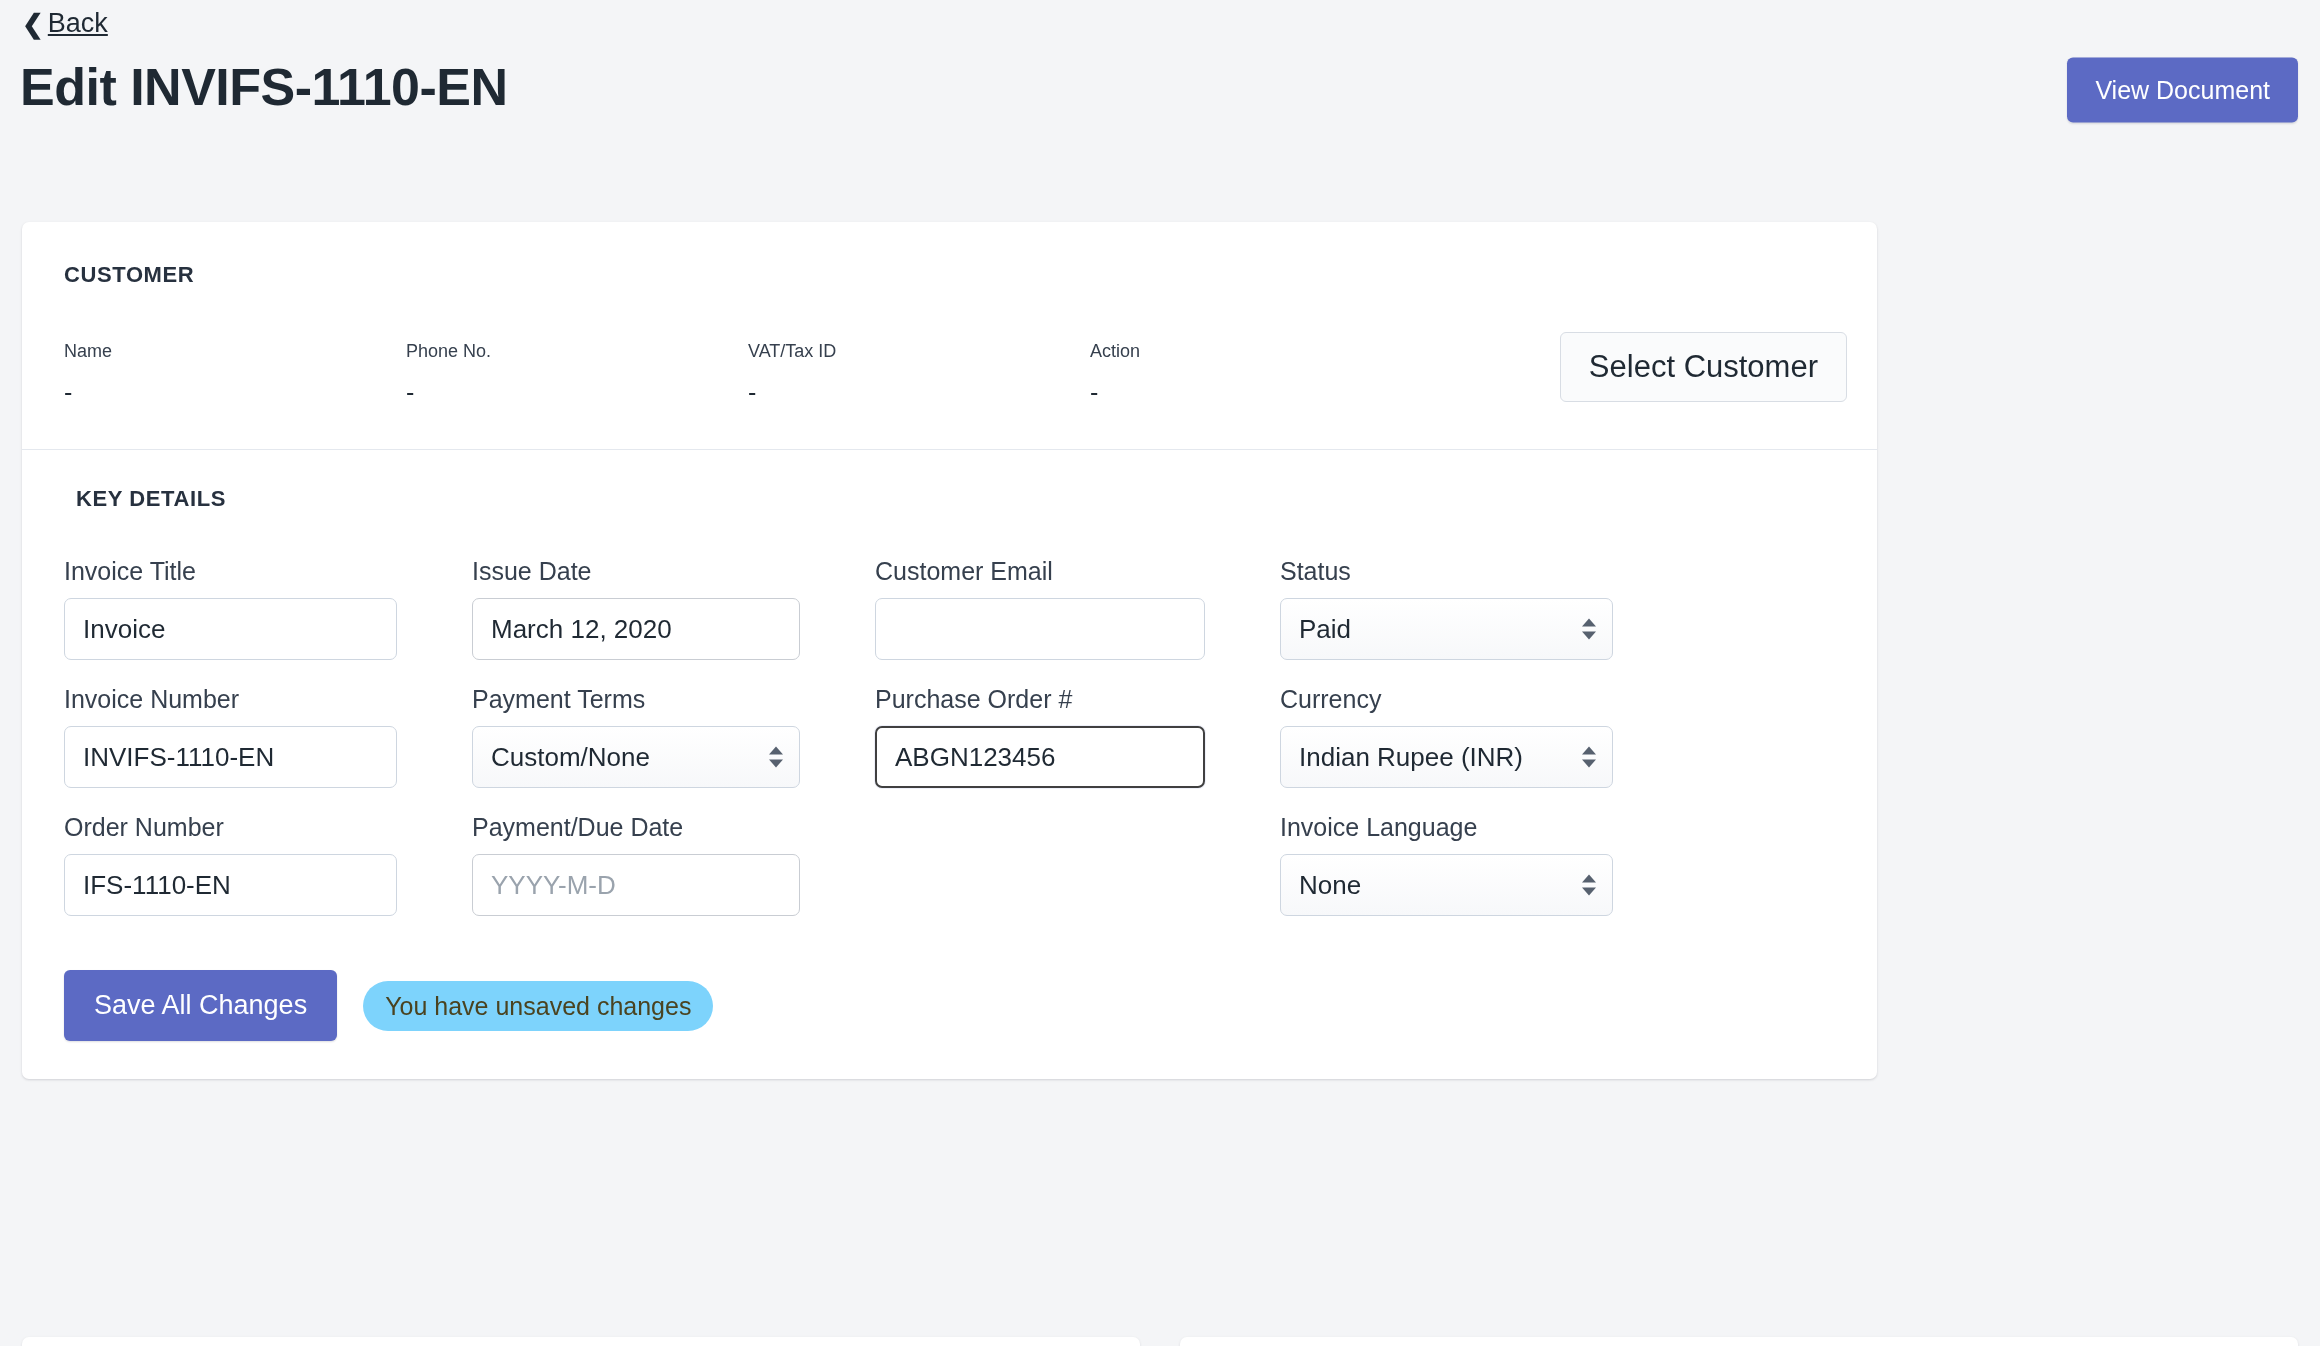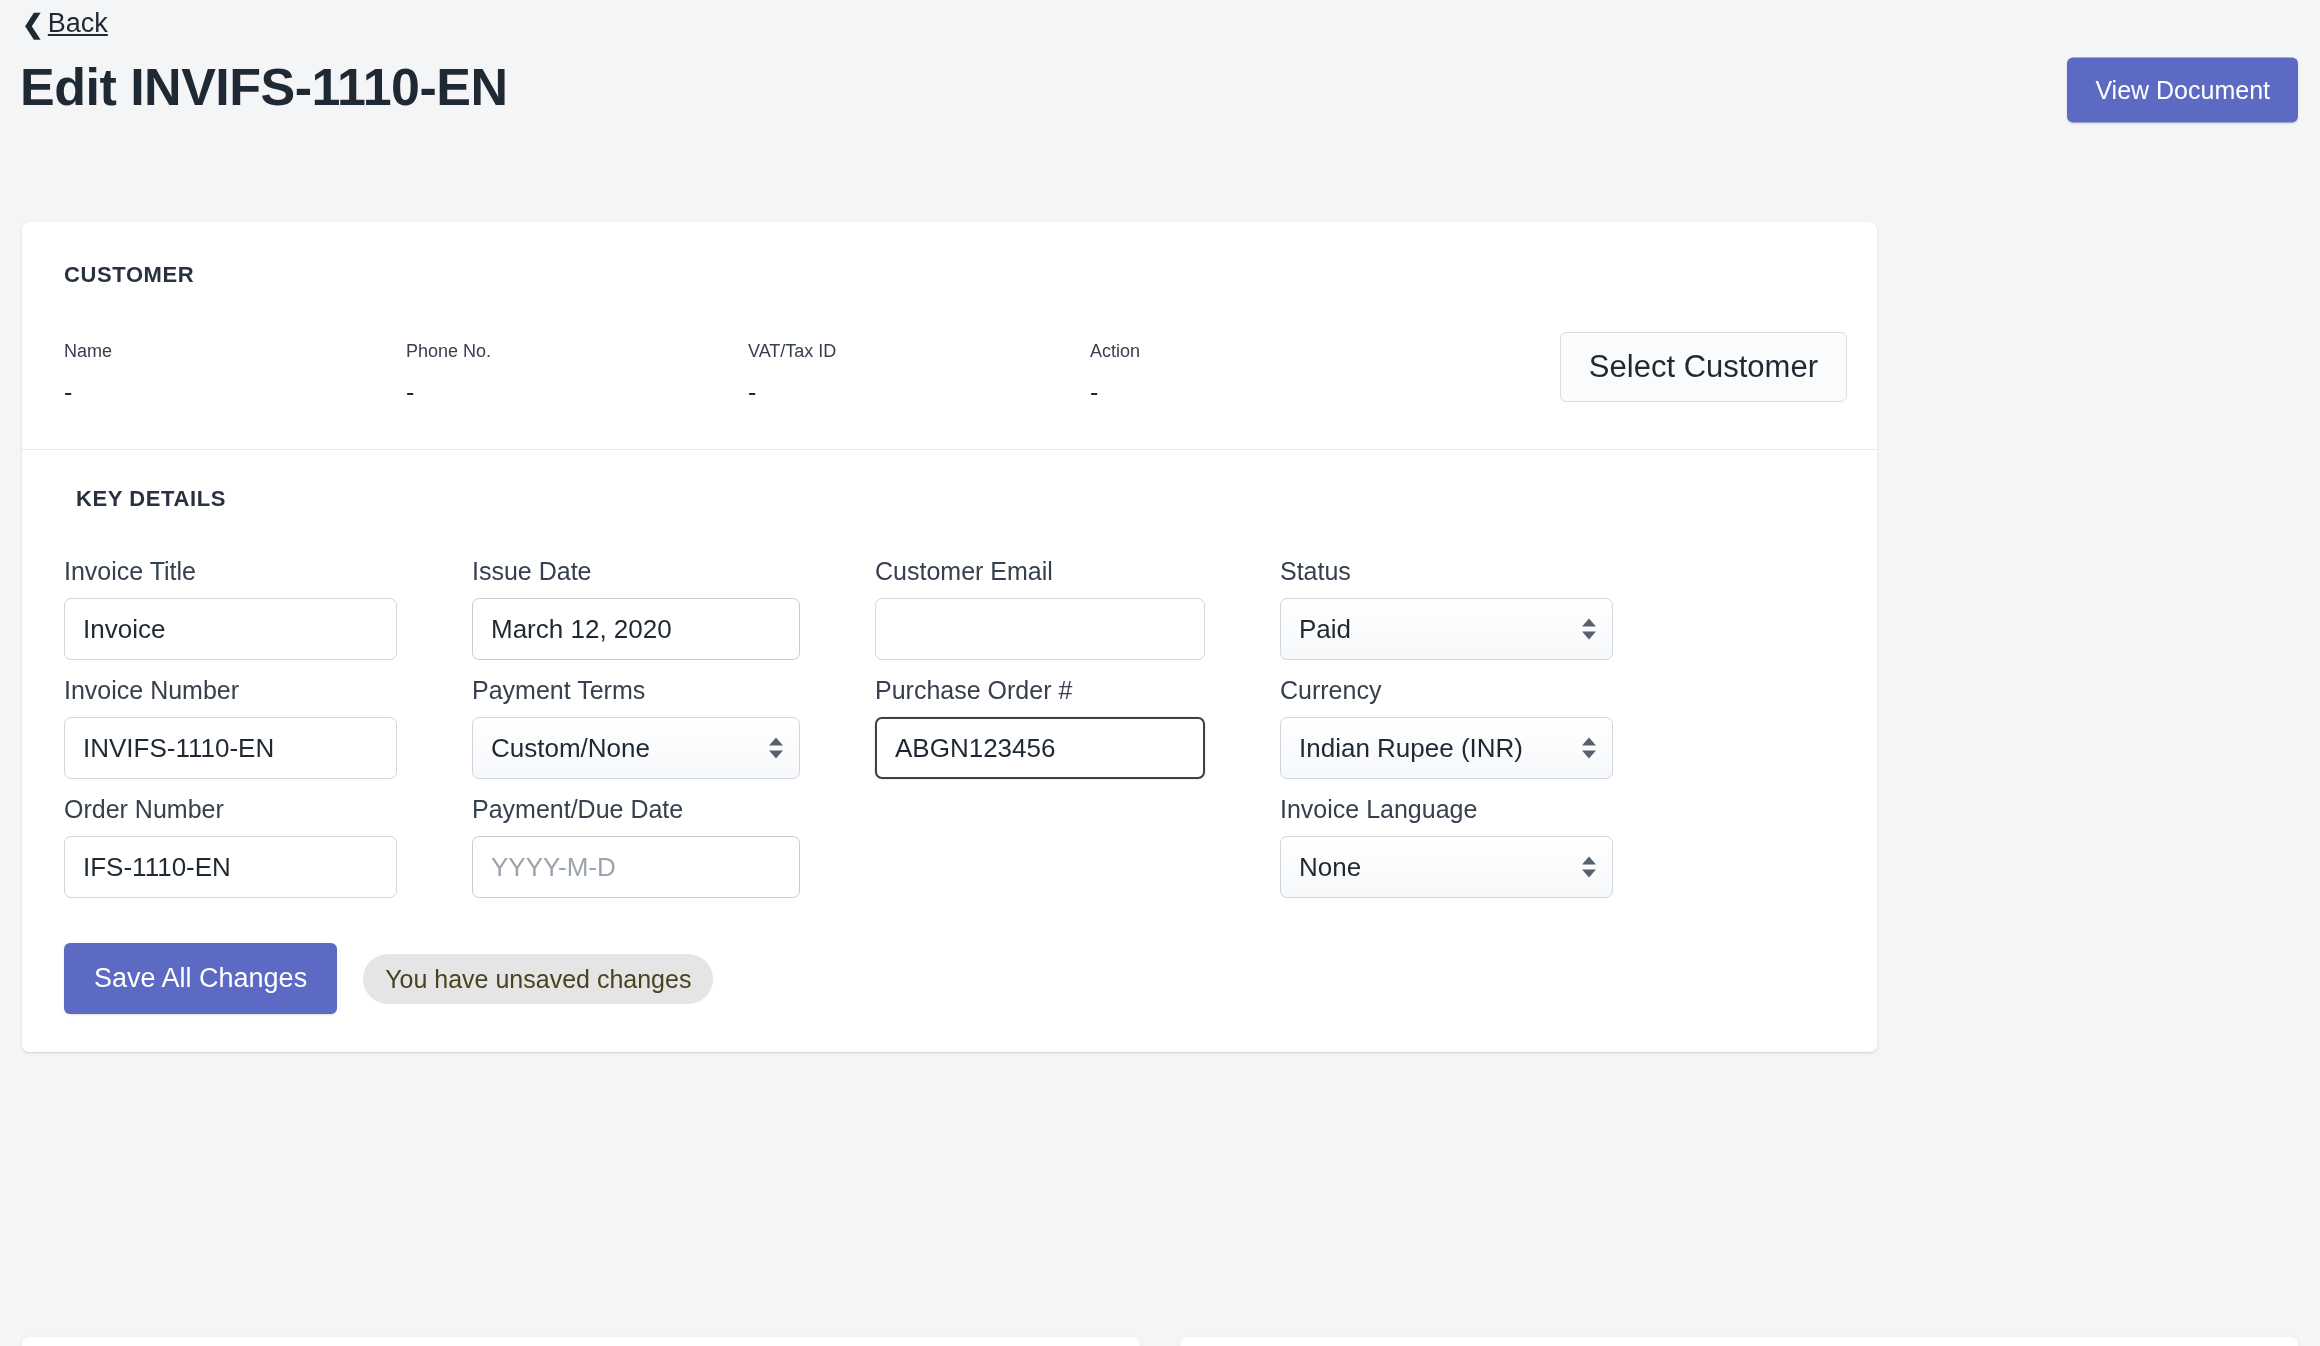--- a/index.html
+++ b/index.html
@@ -88,21 +88,21 @@
     white-space: nowrap;
   }
 
   
   .grid {
     display: grid;
     grid-template-columns: 333px 75px 328px 75px 330px 75px 333px;
     row-gap: 0;
     padding: 0 12px;
   }
-  .field { grid-column: span 1; margin-bottom: 15px; }
+  .field { grid-column: span 1; margin-bottom: 24px; }
   .gap { }
   .field-label {
     font-size: 25px; color: #36404e;
     margin-bottom: 12px; line-height: 1.2; display: block;
   }
   .field-input {
     width: 100%;
     height: 62px;
     border: 1px solid #ced6e0;
     border-radius: 7px;
@@ -161,21 +161,21 @@
   .save-btn {
     background: #5c6ac4; color: #fff;
     border: none; border-radius: 6px;
     font-size: 27px;
     font-family: "Liberation Sans", sans-serif;
     padding: 20px 30px;
     cursor: pointer;
     box-shadow: 0 1px 2px rgba(16,24,40,.14);
   }
   .unsaved-badge {
-    background: #e5e5e5;
+    background: #7dd3fc;
     color: #4a4320;
     font-size: 25px;
     border-radius: 999px;
     padding: 10px 22px;
     line-height: 1.2;
     white-space: nowrap;
   }
 
   
   .bottom-card {

